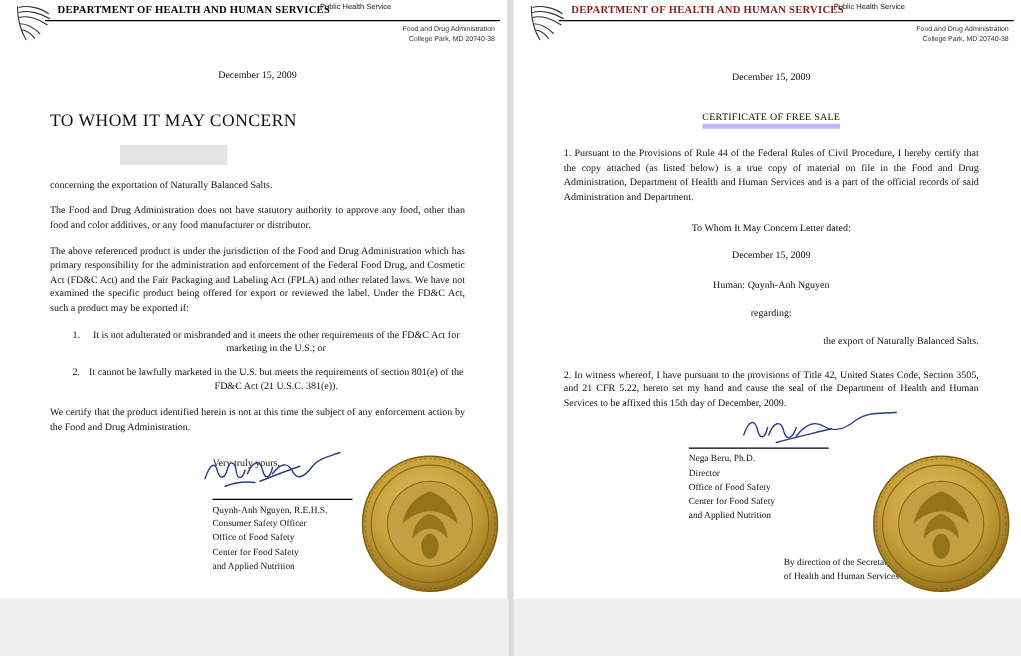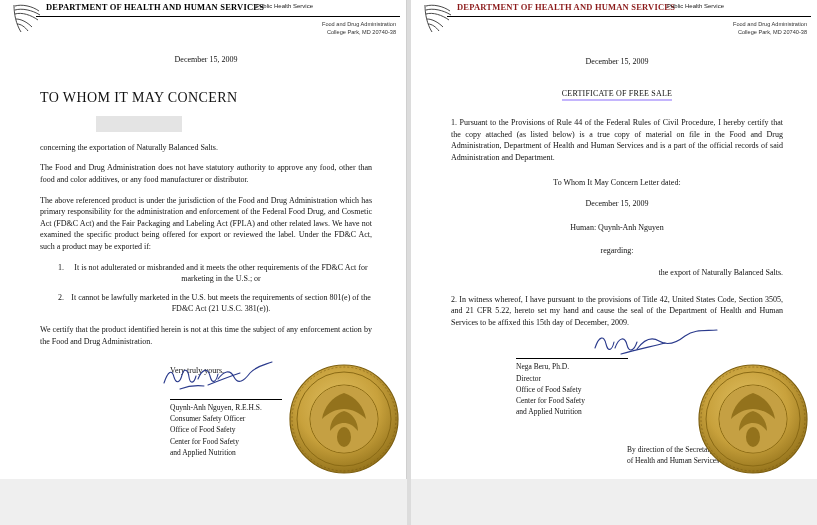--- a/index.html
+++ b/index.html
@@ -118,21 +118,21 @@
     font-size: 14px;
     letter-spacing: 0.4px;
   }
   .title-underline {
     text-align: center;
     margin-top: 20px;
     font-size: 8px;
     letter-spacing: 0.2px;
   }
   .title-underline span {
-    border-bottom: 2px solid #c4b5fd;
+    border-bottom: 4px solid #c4b5fd;
     padding-bottom: 1px;
   }
   p.para {
     margin: 10px 0 0 0;
     text-align: left;
   }
   p.para-just {
     margin: 9px 0 0 0;
     text-align: justify;
   }
@@ -157,21 +157,21 @@
     margin-left: 130px;
     font-size: 8px;
   }
   .sig-block {
     margin-left: 130px;
     font-size: 7.5px;
     line-height: 1.5;
     margin-top: 22px;
   }
   .sig-block-right {
-    margin-left: 65px;
+    margin-left: 100px;
     font-size: 7.5px;
     line-height: 1.5;
     margin-top: 4px;
   }
   .sig-rule {
     width: 112px;
     border-top: 1px solid #000;
     margin-bottom: 2px;
   }
   .signature {

